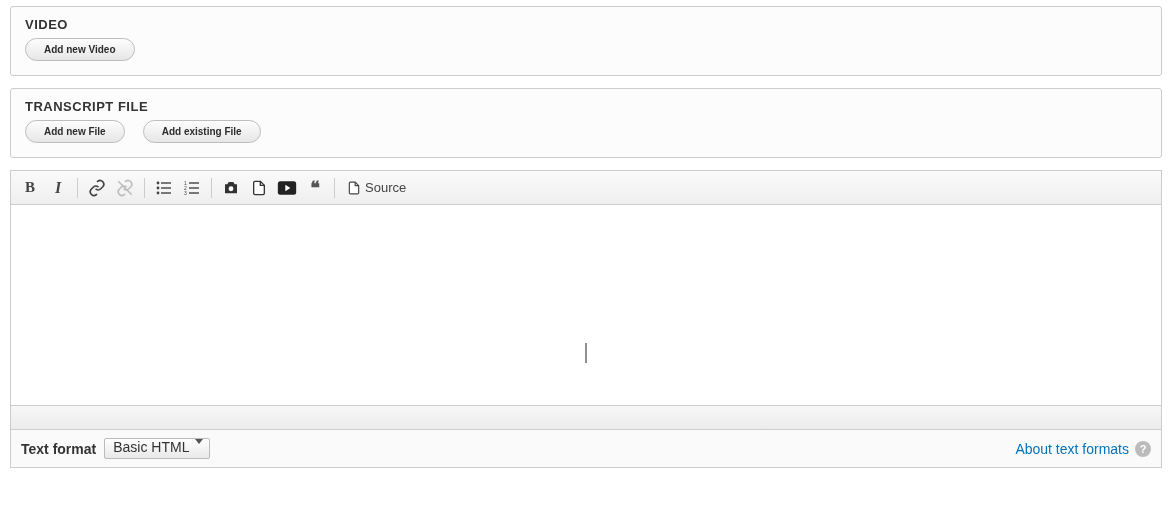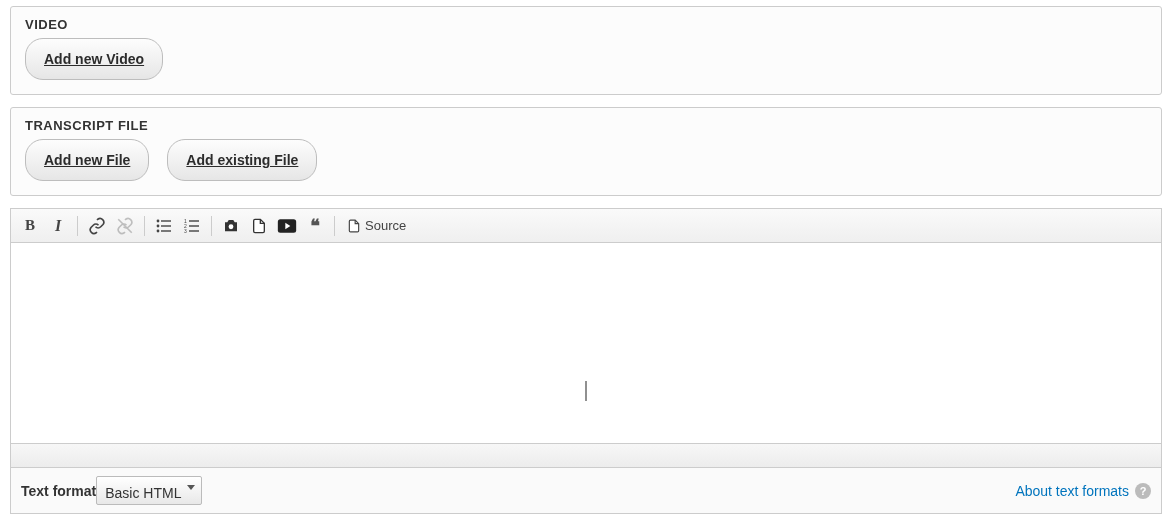--- a/index.html
+++ b/index.html
@@ -29,27 +29,26 @@
     color: #333;
     margin-bottom: 6px;
   }
   .button-row {
     display: flex;
     gap: 18px;
   }
   .pill-button {
     border: 1px solid #bdbdbd;
     border-radius: 18px;
-    padding: 12px 18px;
-    font-weight: bold;
-    font-size: 14px;
+    padding: 5px 18px;
+    font-weight: bold;
+    font-size: 10px;
     color: #2c2c2c;
     background: linear-gradient(to bottom, #fdfdfd 0%, #e6e6e6 100%);
     cursor: pointer;
-    text-decoration: underline;
   }
 
   .field-label {
     font-weight: bold;
     font-size: 14px;
     color: #333;
     margin: 12px 0 6px 0;
   }
 
   .editor-wrapper {
@@ -123,32 +122,33 @@
     align-items: center;
     justify-content: space-between;
     border: 1px solid #ccc;
     border-top: none;
     padding: 8px 10px;
     background: #fafafa;
   }
   .format-left {
     display: flex;
     align-items: center;
+    gap: 8px;
   }
   .format-label {
     font-weight: bold;
     font-size: 14px;
     color: #333;
   }
   .select-wrap {
     display: inline-flex;
     align-items: flex-start;
     border: 1px solid #bbb;
     background: linear-gradient(to bottom, #fff 0%, #e8e8e8 100%);
-    padding: 8px 6px 3px 8px;
+    padding: 0 6px 3px 8px;
     gap: 6px;
     font-size: 14px;
     color: #333;
     cursor: pointer;
     border-radius: 2px;
   }
   .select-caret {
     width: 0; height: 0;
     border-left: 4px solid transparent;
     border-right: 4px solid transparent;

